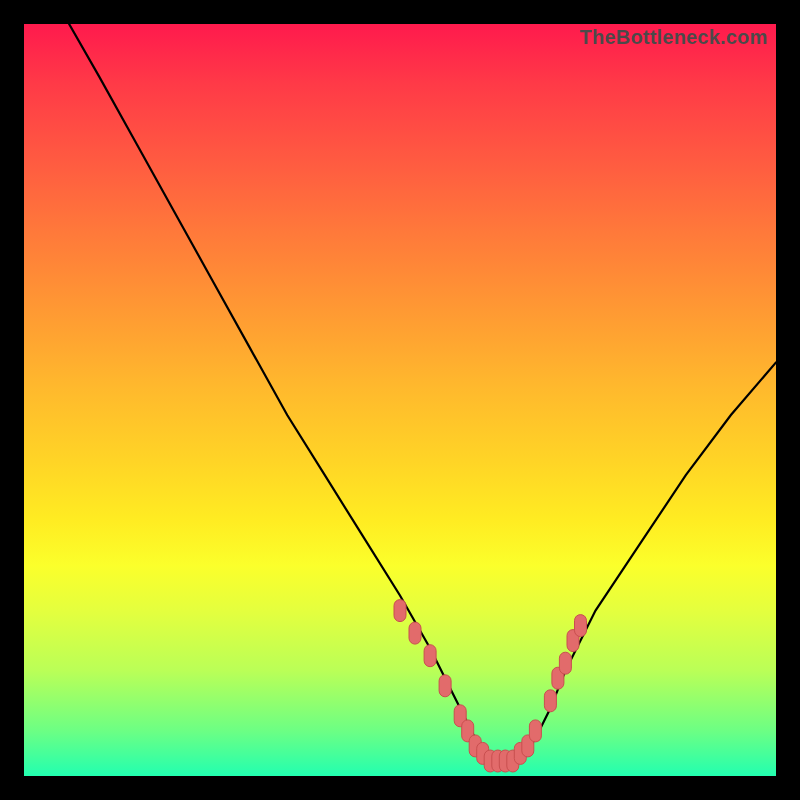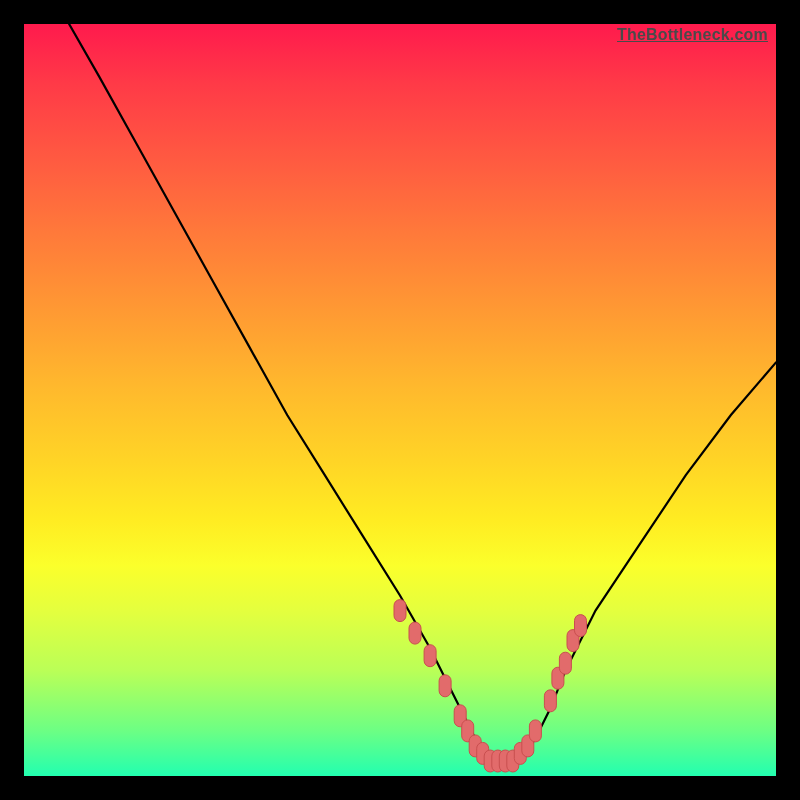--- a/index.html
+++ b/index.html
@@ -31,25 +31,24 @@
       #baff57 86%,
       #6cff84 94%,
       #22ffb0 100%
     );
   }
   .watermark {
     position: absolute;
     top: 2px;
     right: 8px;
     color: #4a4a4a;
-    font-size: 16px;
+    font-size: 20px;
     font-weight: 600;
     letter-spacing: 0.2px;
     user-select: none;
-    text-decoration: underline;
   }
   svg.curve {
     position: absolute;
     left: 0;
     top: 0;
     width: 752px;
     height: 752px;
     pointer-events: none;
   }
 </style>

